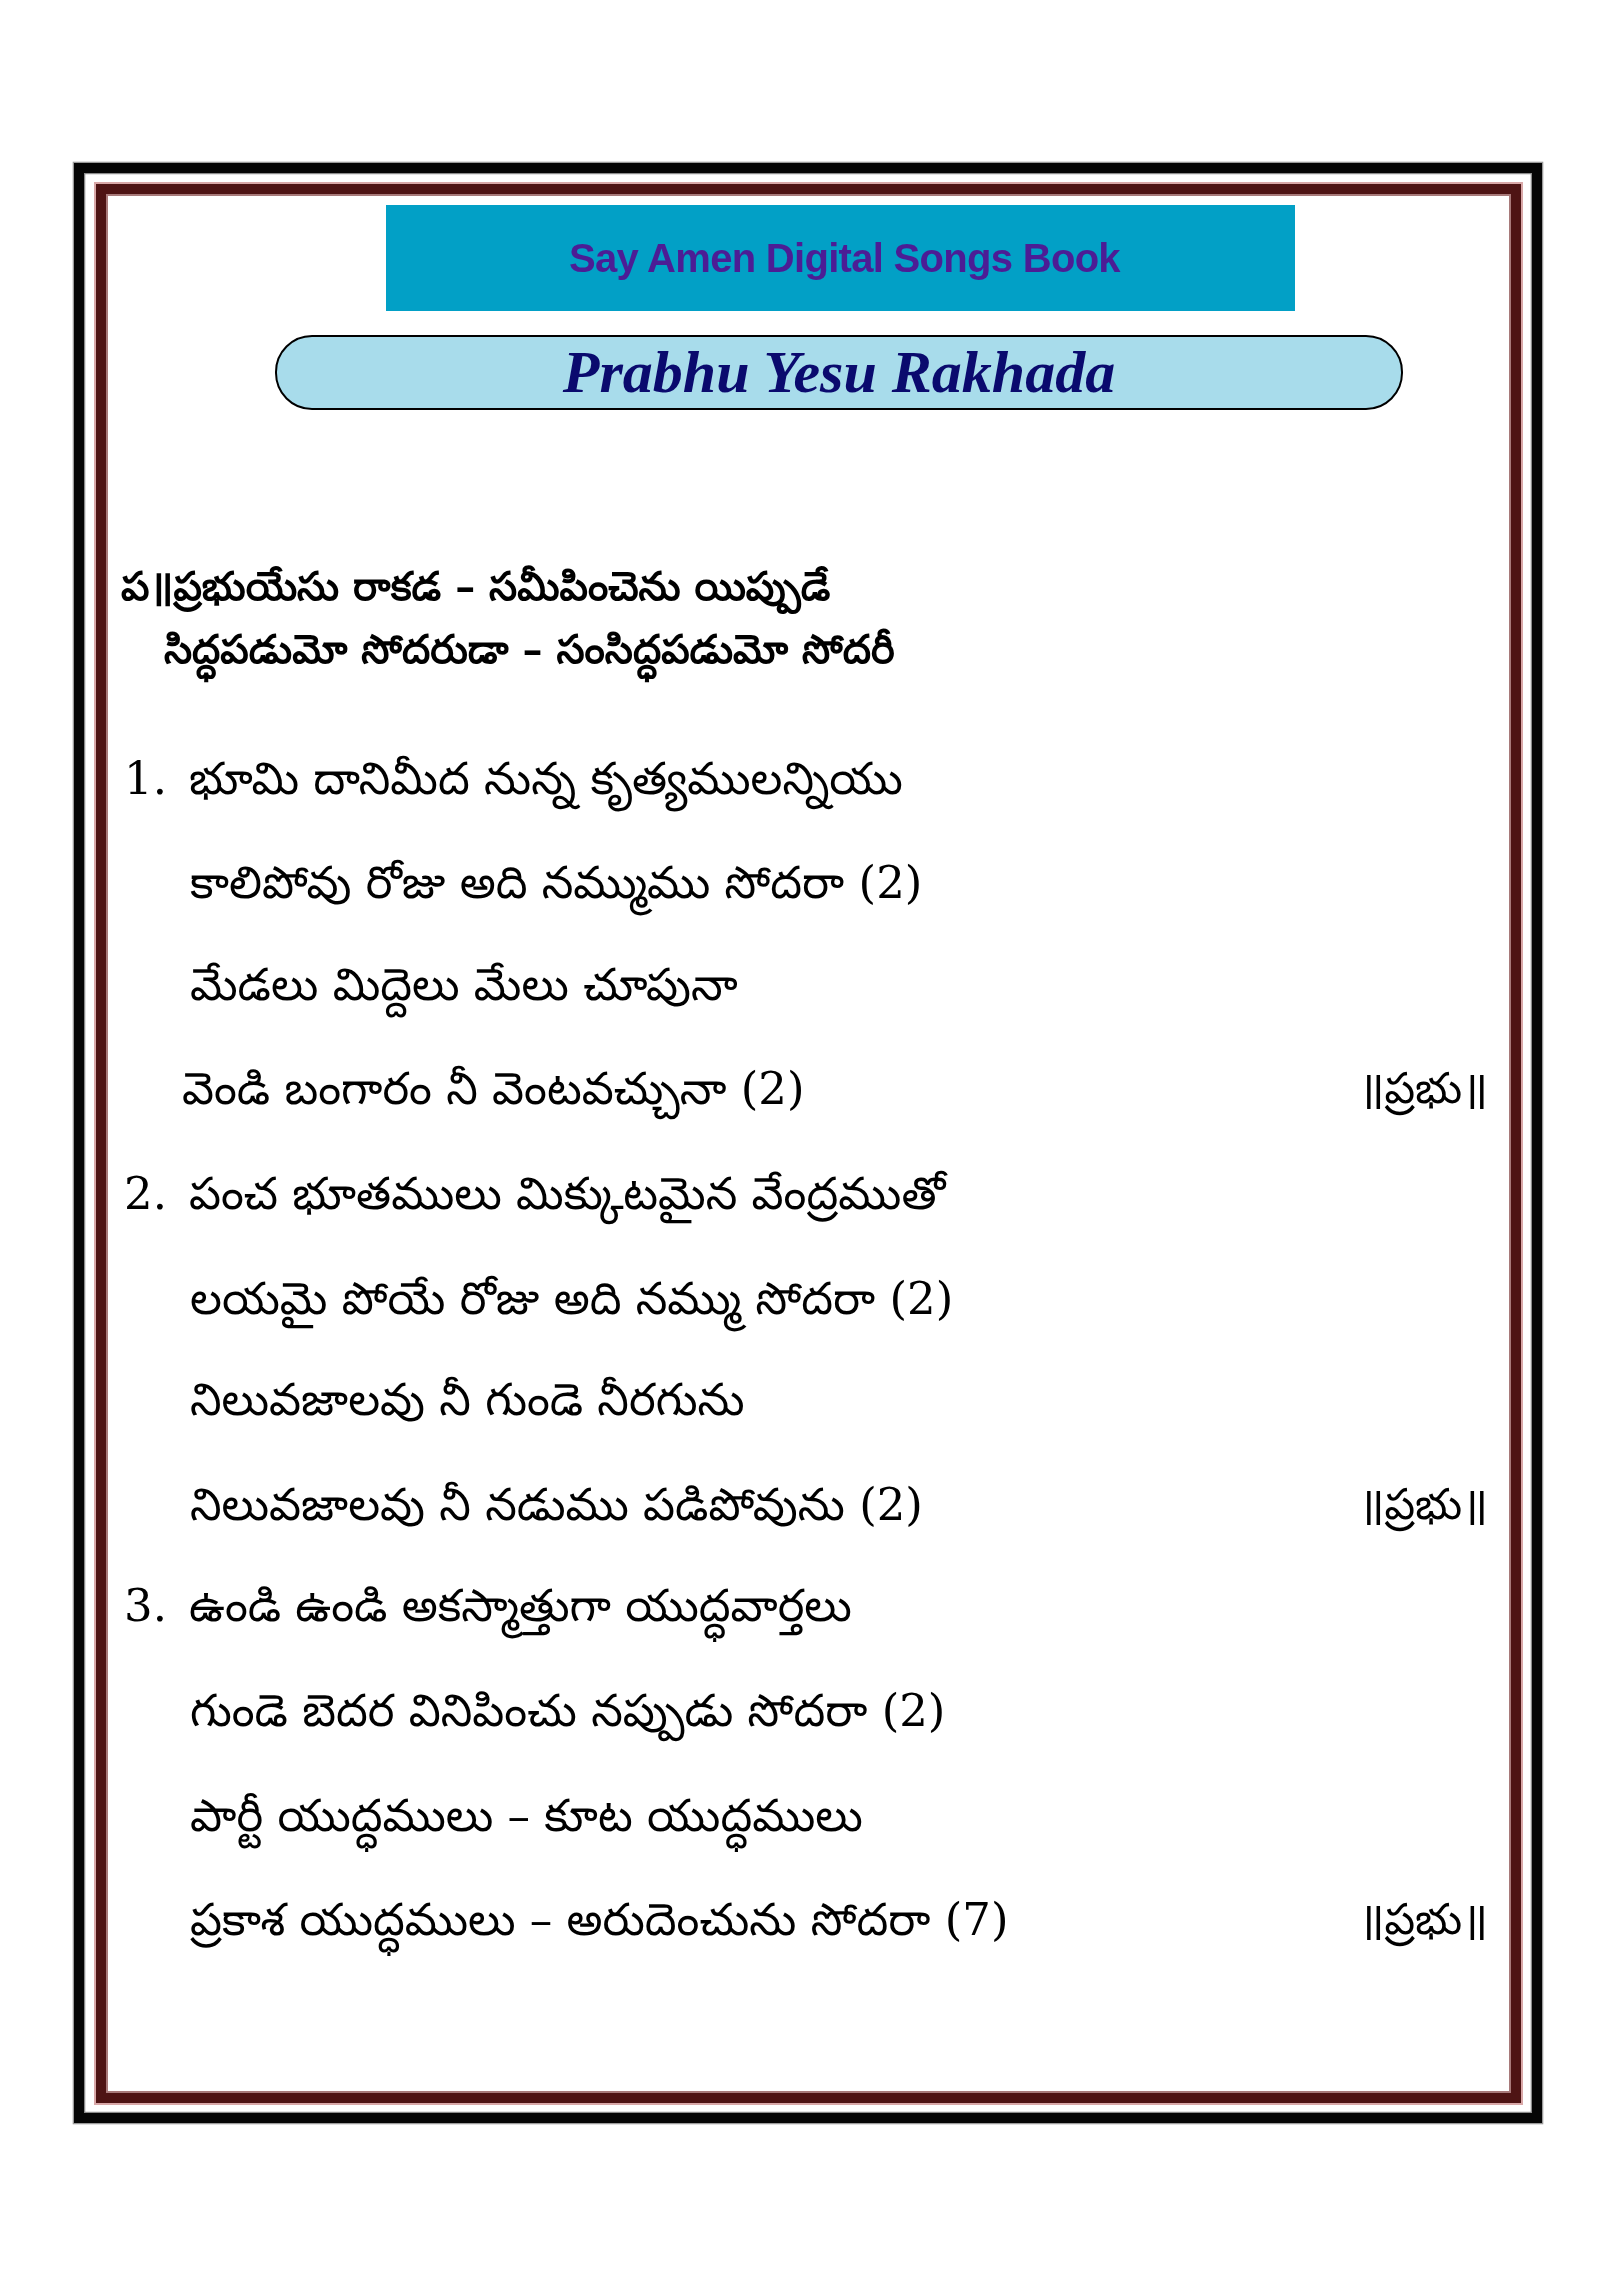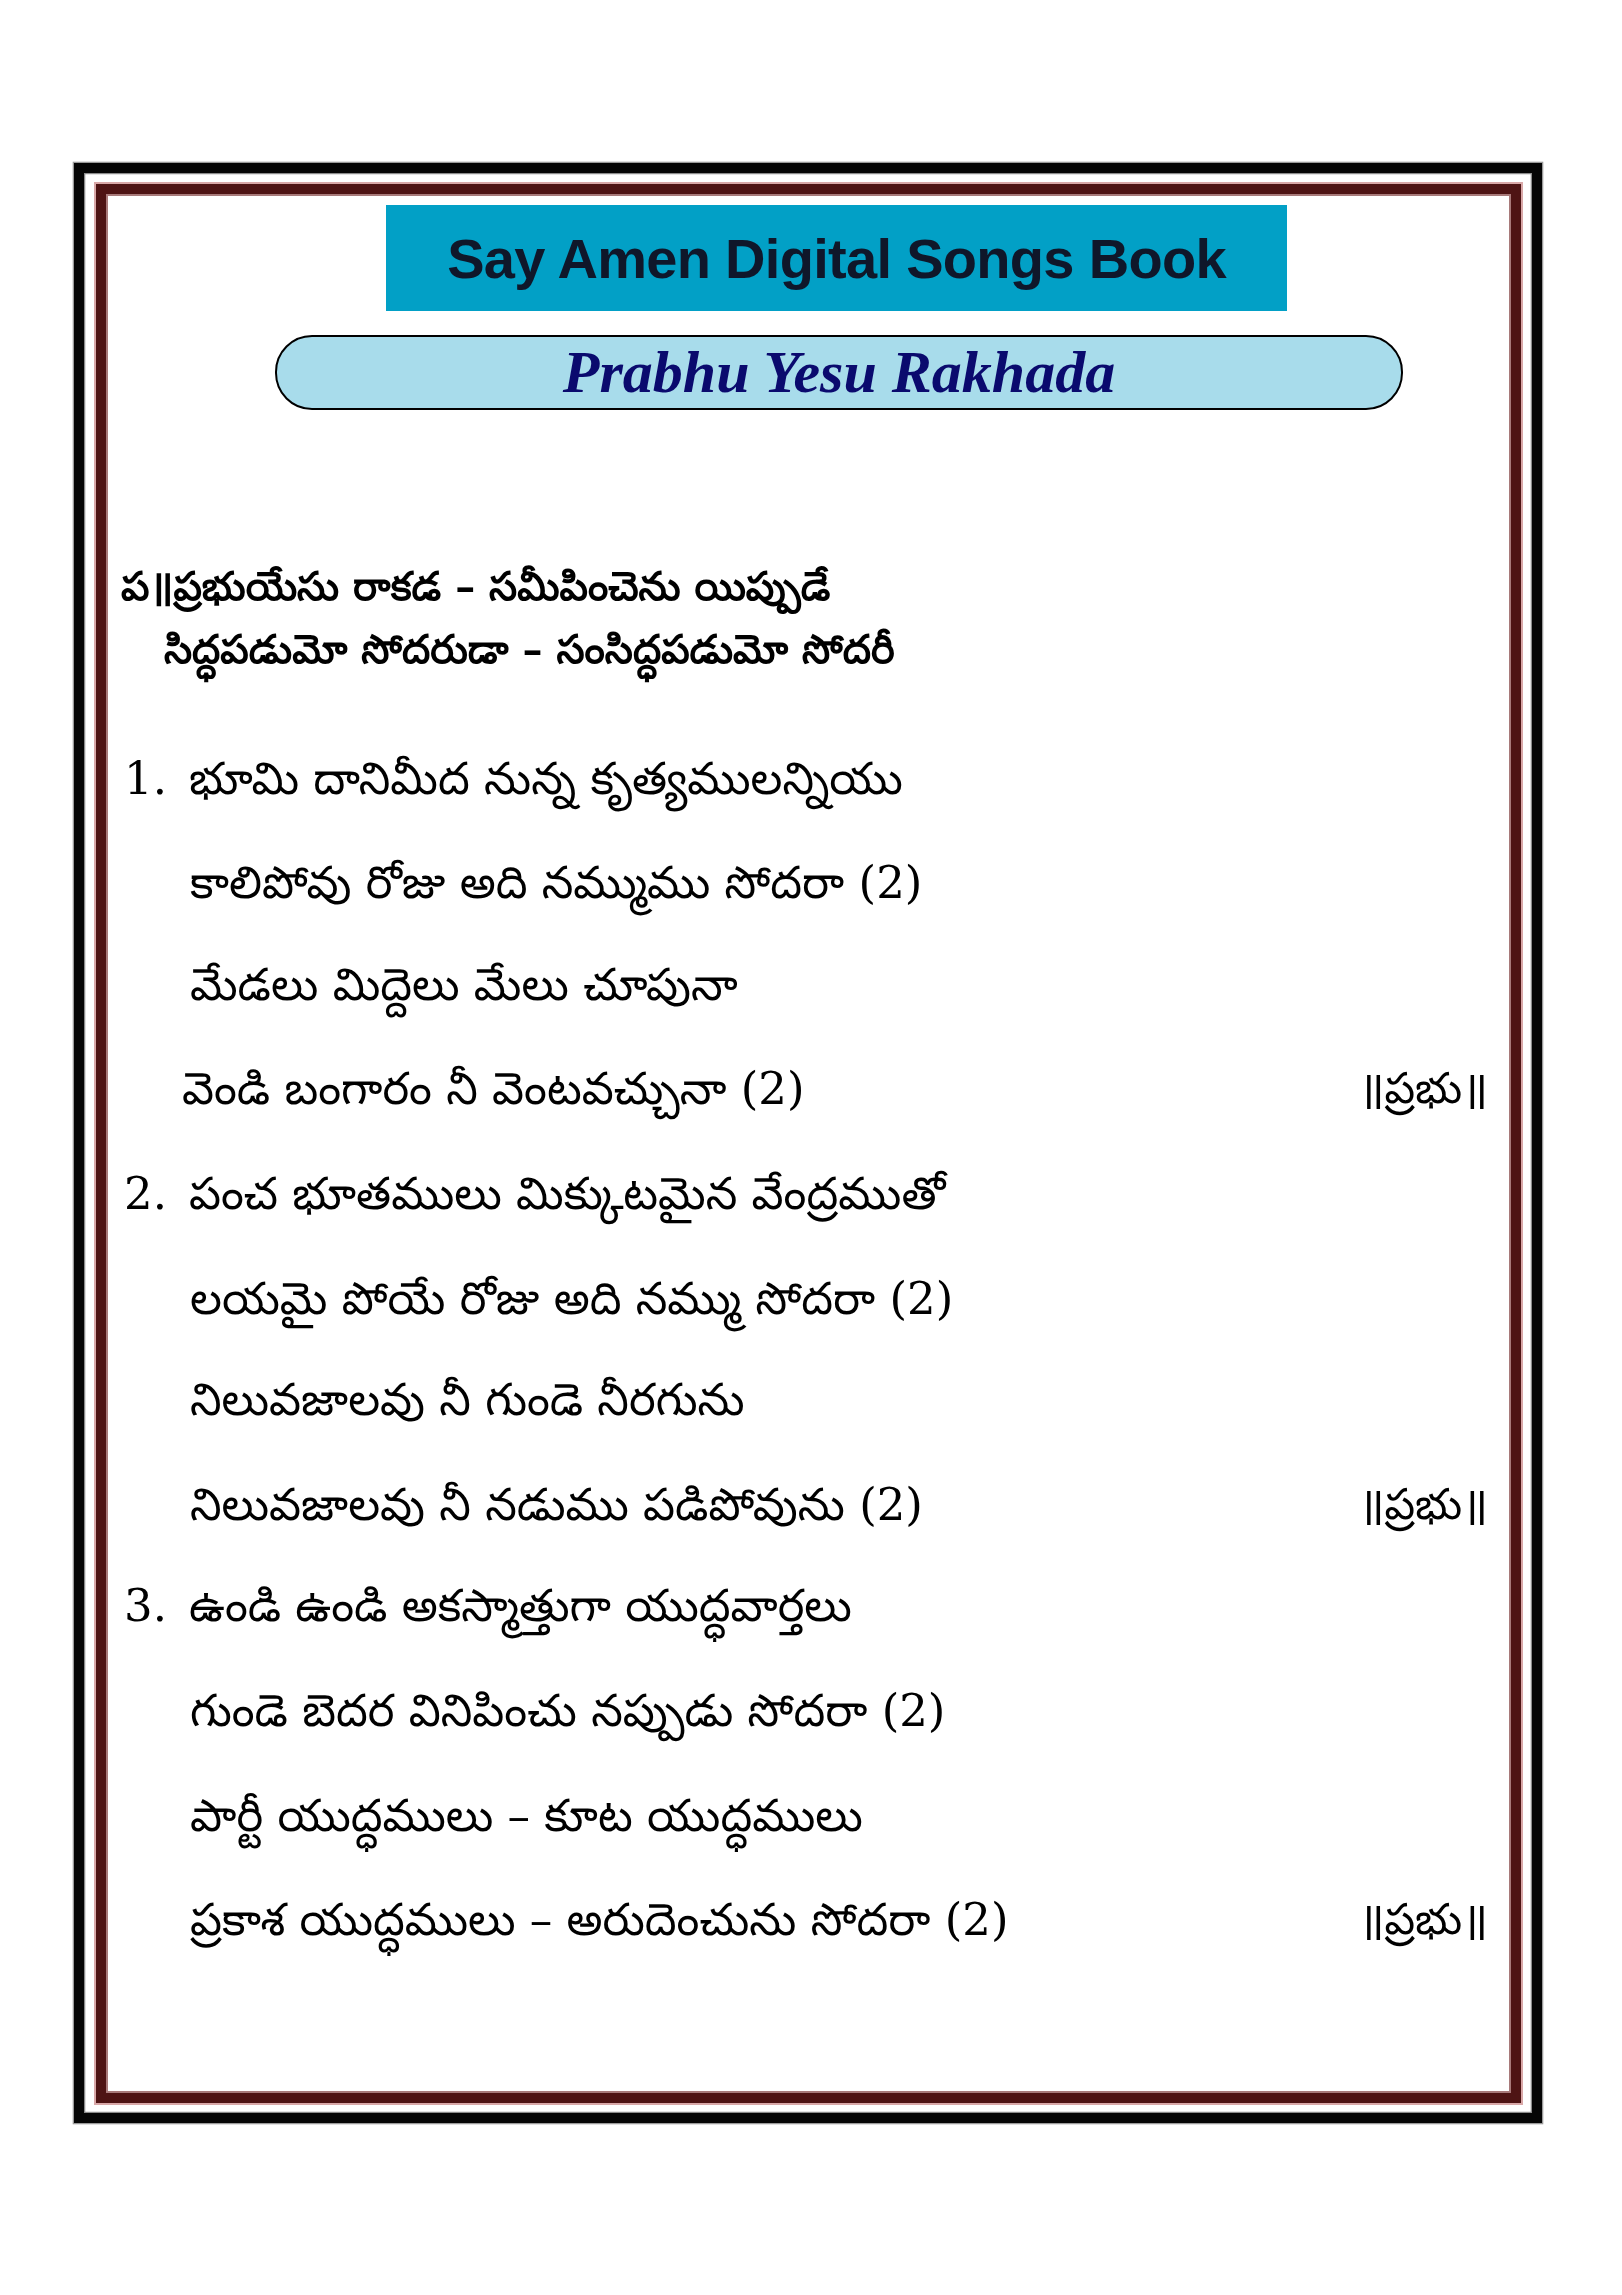--- a/index.html
+++ b/index.html
@@ -5,22 +5,22 @@
   html, body { margin:0; padding:0; }
   body { width:1622px; height:2295px; background:#ffffff; position:relative; overflow:hidden;
          font-family:"DejaVu Serif", serif; color:#000; }
   .frame-outer { position:absolute; left:74px; top:163px; width:1468px; height:1960px;
                  box-sizing:border-box; border:10.5px solid #050505;
                  box-shadow: 0 0 0 1.3px #8a8a8a inset, 0 0 0 1.3px #9a9a9a; }
   .frame-inner { position:absolute; left:96px; top:184px; width:1425px; height:1919px;
                  box-sizing:border-box; border:10.5px solid #4e1414;
                  box-shadow: 0 0 0 2px #a87a7a inset, 0 0 0 2px #d9a8a8; }
   .banner { position:absolute; left:386px; top:205px; width:901px; height:106px;
-            background:#02a0c6; color:#0f172a; display:flex; align-items:center; justify-content:center;
-            font-family:"Liberation Sans", sans-serif; font-weight:bold; font-size:56px; letter-spacing:-0.7px; }
+            background:#02a0c6; color:#4c1d95; display:flex; align-items:center; justify-content:center;
+            font-family:"Liberation Sans", sans-serif; font-weight:bold; font-size:40px; letter-spacing:-0.7px;padding-left:8px; }
   .pill { position:absolute; left:275px; top:335px; width:1128px; height:75px; box-sizing:border-box;
           background:#a8dceb; border:2.6px solid #000; border-radius:37px;
           display:flex; align-items:center; justify-content:center;
           font-family:"Liberation Serif", serif; font-style:italic; font-weight:bold; font-size:60px; color:#0a0a6e; }
   .line { position:absolute; white-space:nowrap; font-size:45px; line-height:65px; height:65px; }
   .chorus { font-weight:bold; font-size:40px; }
   .num { display:inline-block; width:65px; }
   .refrain { position:absolute; right:134px; white-space:nowrap; font-size:43px; line-height:65px; height:65px; }
 </style>
 </head>
@@ -54,15 +54,15 @@
 <div class="line" style="left:190px; top:1266px;">లయమై పోయే రోజు అది నమ్ము సోదరా  (2)</div>
 <div class="line" style="left:190px; top:1367px;">నిలువజాలవు నీ గుండె నీరగును</div>
 <div class="line" style="left:190px; top:1472px;">నిలువజాలవు నీ నడుము పడిపోవును (2)</div>
 <div class="refrain" style="top:1472px;">॥ప్రభు॥</div>
 
 <div class="line" style="left:124px; top:1573px;">
   <span class="num">3.</span><span>ఉండి ఉండి అకస్మాత్తుగా యుద్ధవార్తలు</span>
 </div>
 <div class="line" style="left:190px; top:1678px;">గుండె బెదర వినిపించు నప్పుడు సోదరా (2)</div>
 <div class="line" style="left:190px; top:1783px;">పార్టీ యుద్ధములు – కూట యుద్ధములు</div>
-<div class="line" style="left:190px; top:1887px;">ప్రకాశ యుద్ధములు – అరుదెంచును సోదరా (2)</div>
+<div class="line" style="left:190px; top:1887px;">ప్రకాశ యుద్ధములు – అరుదెంచును సోదరా (7)</div>
 <div class="refrain" style="top:1887px;">॥ప్రభు॥</div>
 
 
 </body></html>

